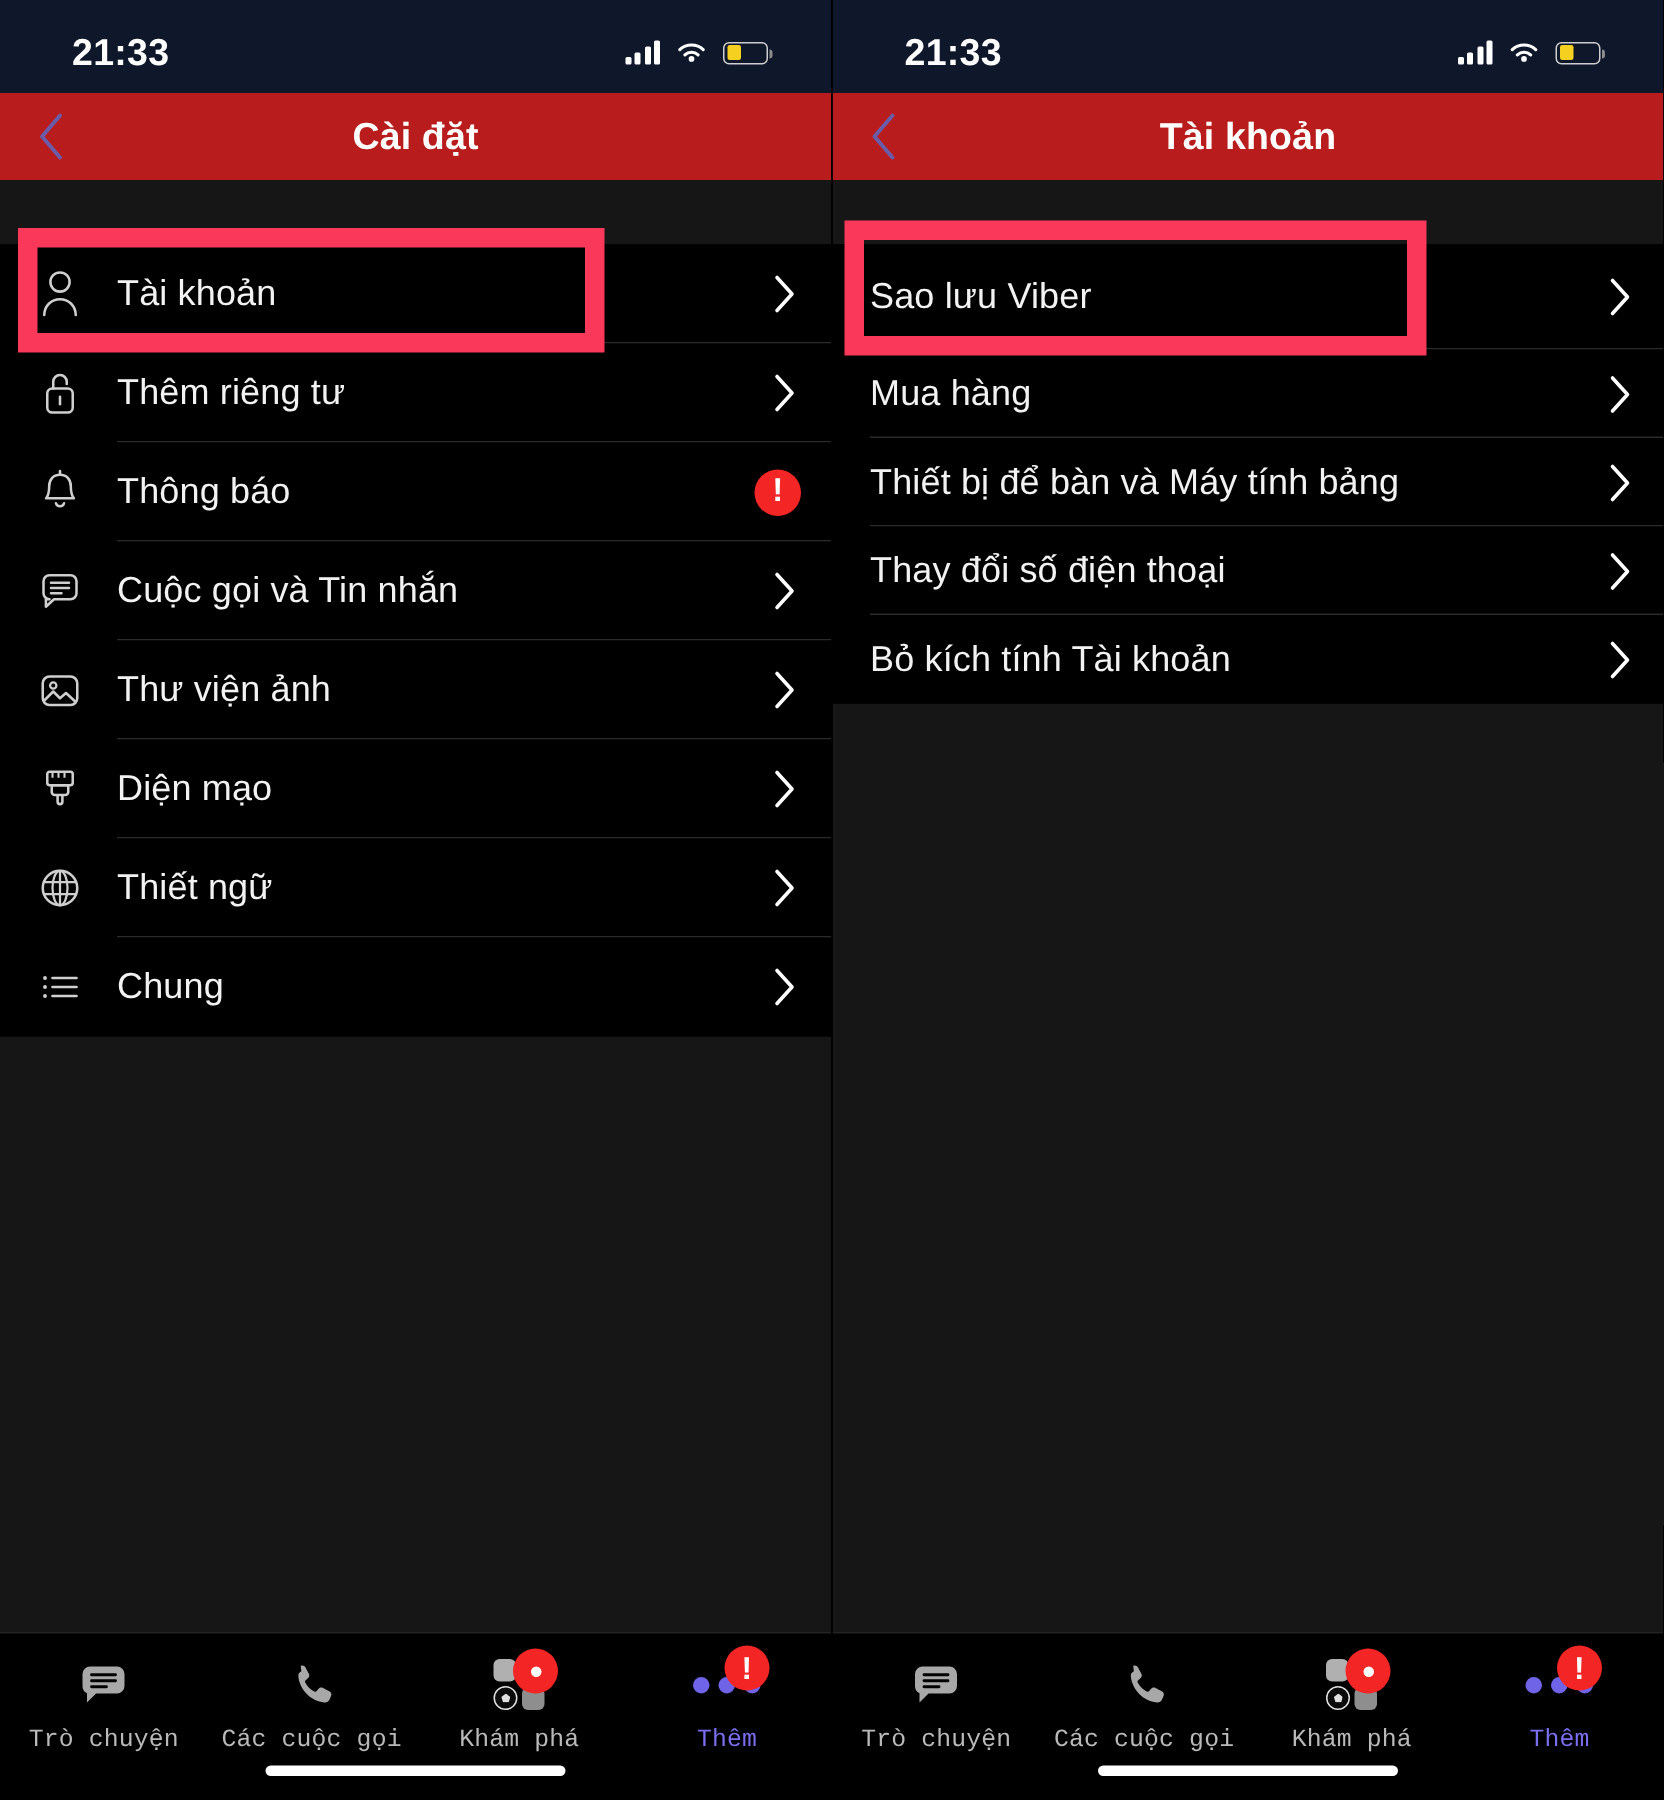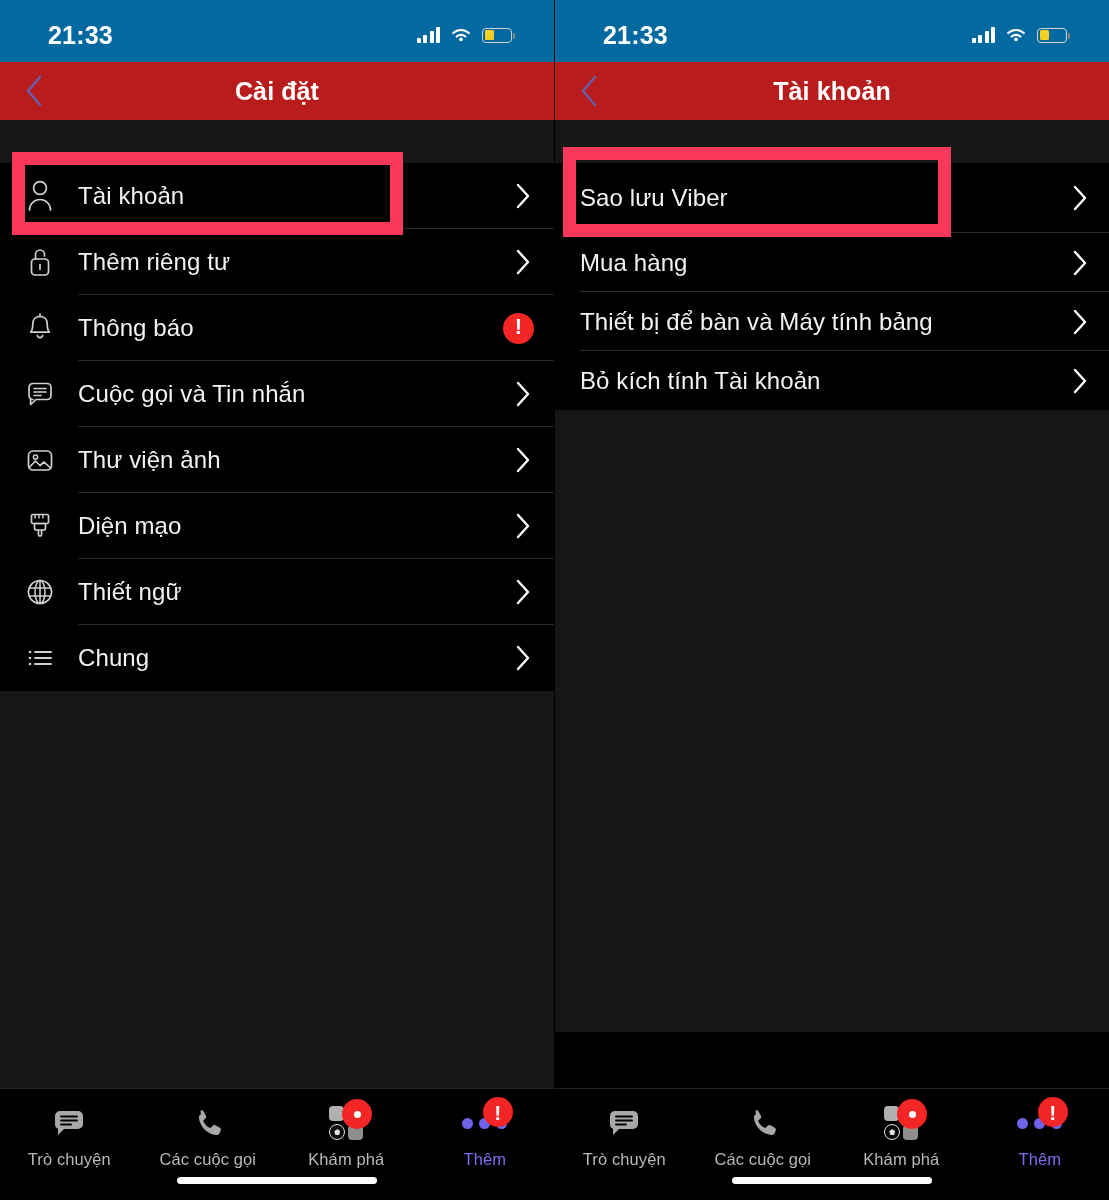--- a/index.html
+++ b/index.html
@@ -14,21 +14,21 @@
   
   .panel { position: absolute; top: 0; width: 554px; height: 1200px; background: #000; overflow: hidden; }
   .panel.left  { left: 0; }
   .panel.right { left: 555px; }
   .panel-sep { position: absolute; left: 554px; top: 0; width: 1px; height: 1200px; background: #000; }
 
   
   .statusbar {
     position: relative; height: 62px; width: 100%;
     display: flex; align-items: center; justify-content: space-between;
-    padding: 0 42px 0 48px; background: #0369a1; gap: 47px;
+    padding: 0 42px 0 48px; background: #0f172a; gap: 47px;
   }
   .sb-time { color: #fff; font-size: 25px; font-weight: 600; letter-spacing: .2px; padding-top: 8px; }
   .sb-right { display: flex; align-items: center; gap: 9px; padding-top: 8px; }
 
   .cellular { display: flex; align-items: flex-end; gap: 2.5px; height: 16px; }
   .cellular i { width: 4px; background: #fff; border-radius: 1px; display: block; }
   .cellular i:nth-child(1) { height: 5px; }
   .cellular i:nth-child(2) { height: 8px; }
   .cellular i:nth-child(3) { height: 12px; }
   .cellular i:nth-child(4) { height: 16px; }
@@ -90,21 +90,21 @@
   .tabbar {
     position: absolute; left: 0; bottom: 0; width: 100%; height: 112px;
     background: #000; border-top: 1px solid #232323;
     display: flex; align-items: flex-start; padding-top: 14px;
   }
   .tab {
     flex: 1 1 0; display: flex; flex-direction: column; align-items: center;
     gap: 7px; cursor: pointer; position: relative;
   }
   .tab .ticon { position: relative; width: 44px; height: 40px; display: flex; align-items: center; justify-content: center; }
-  .tab .tlabel { font-size: 16.5px; color: #b9b9b9; letter-spacing: .1px; }
+  .tab .tlabel { font-size: 16.5px; color: #b9b9b9; letter-spacing: .1px; font-family: Liberation Mono, monospace; }
   .tab.active .tlabel { color: #7a6ef0; text-align: center; }
   .tab .tbadge {
     position: absolute; border-radius: 50%; background: #f42525;
     display: flex; align-items: center; justify-content: center;
     color: #fff; font-weight: 700; line-height: 1;
   }
   .tab .tbadge.dotbadge { width: 30px; height: 30px; right: -4px; top: -4px; font-size: 0; }
   .tab .tbadge.dotbadge::after { content: ""; width: 7px; height: 7px; background: #fff; border-radius: 50%; }
   .tab .tbadge.bangbadge { width: 30px; height: 30px; right: -6px; top: -6px; font-size: 21px; }
 
@@ -420,20 +420,29 @@
       <div class="row noicon" style="height:59px">
         <div class="label">Thiết bị để bàn và Máy tính bảng</div>
         <div class="chev" style="margin-right:22px">
           <svg width="15" height="26" viewBox="0 0 15 26">
               <path d="M3 2l10 11L3 24" stroke="#fff" stroke-width="2.4" fill="none" stroke-linecap="round" stroke-linejoin="round"></path>
             </svg>
         </div>
         <div class="divider"></div>
       </div>
 
+      <div class="row noicon" style="height:59px">
+        <div class="label">Thay đổi số điện thoại</div>
+        <div class="chev" style="margin-right:22px">
+          <svg width="15" height="26" viewBox="0 0 15 26">
+              <path d="M3 2l10 11L3 24" stroke="#fff" stroke-width="2.4" fill="none" stroke-linecap="round" stroke-linejoin="round"></path>
+            </svg>
+        </div>
+        <div class="divider"></div>
+      </div>
 
       <div class="row noicon" style="height:59px">
         <div class="label">Bỏ kích tính Tài khoản</div>
         <div class="chev" style="margin-right:22px">
           <svg width="15" height="26" viewBox="0 0 15 26">
               <path d="M3 2l10 11L3 24" stroke="#fff" stroke-width="2.4" fill="none" stroke-linecap="round" stroke-linejoin="round"></path>
             </svg>
         </div>
       </div>
 

